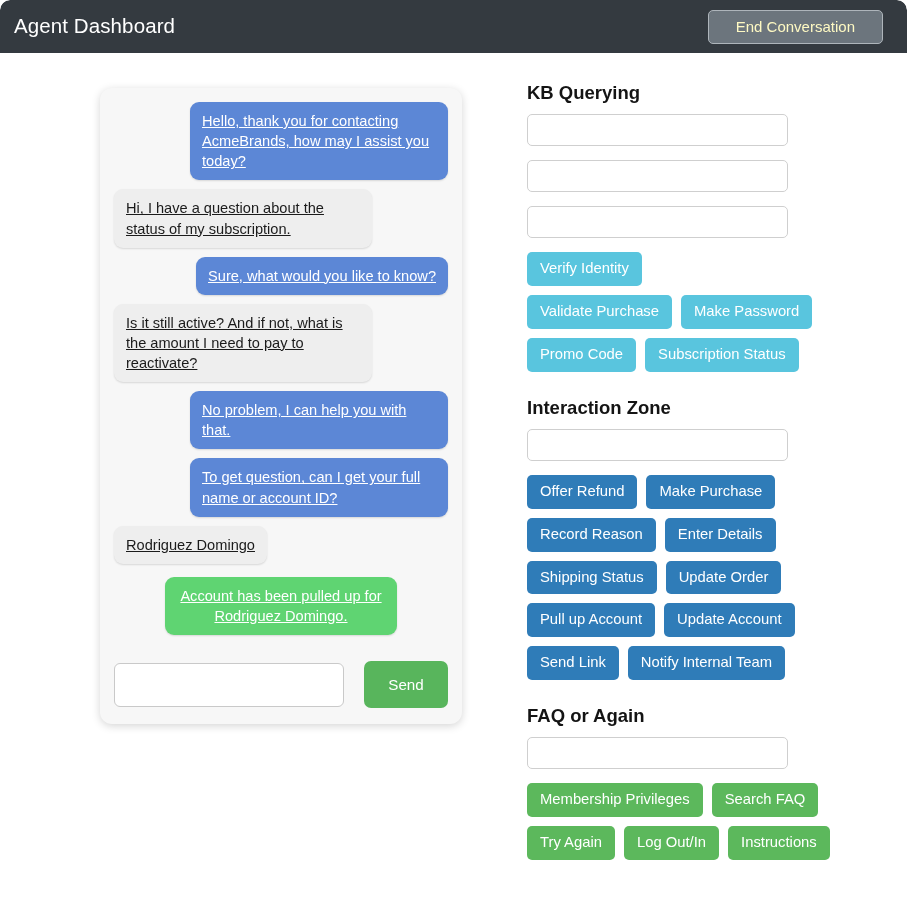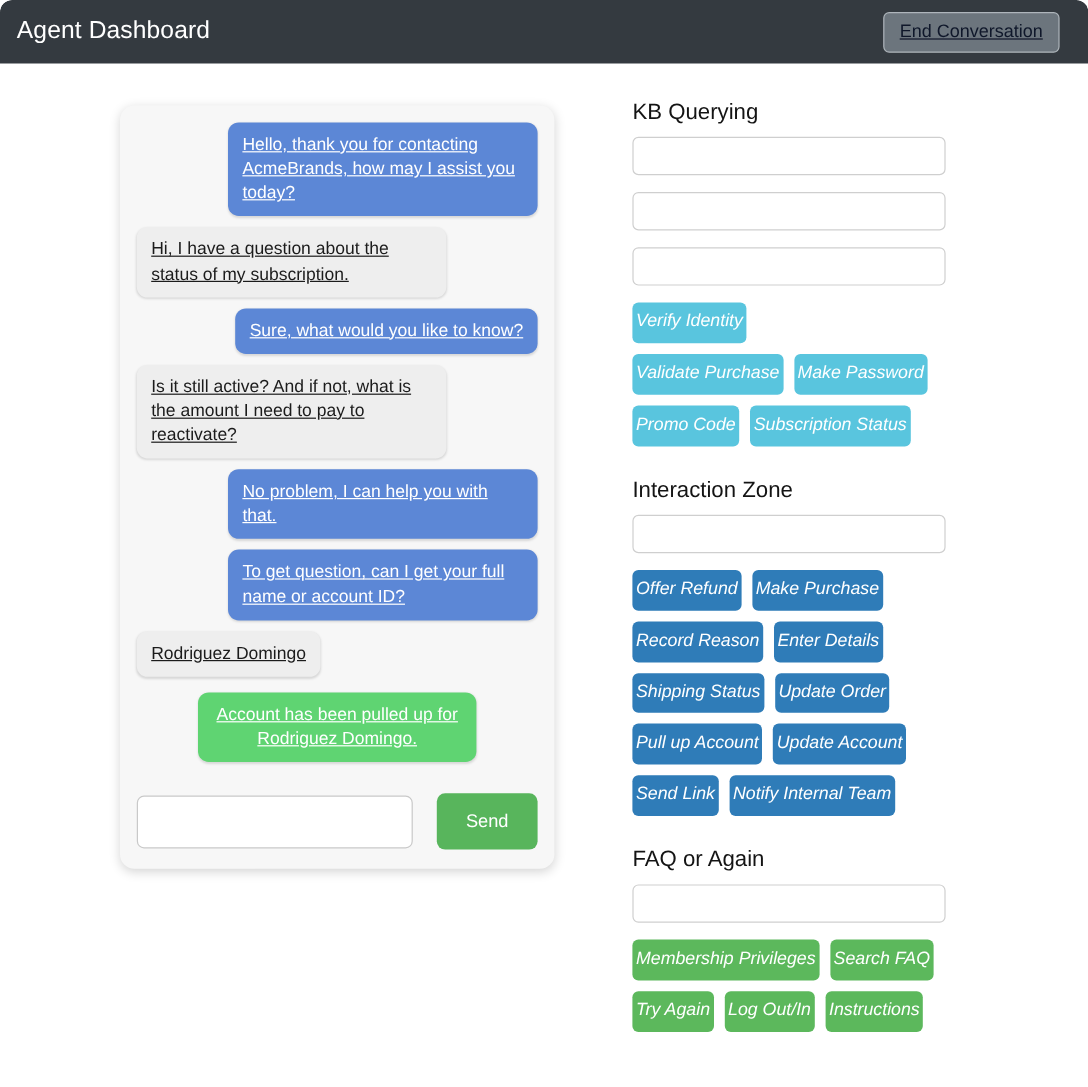--- a/index.html
+++ b/index.html
@@ -36,30 +36,29 @@
   }
   .navbar-title {
     color: #ffffff;
     font-size: 20.5px;
     font-weight: 400;
     letter-spacing: 0.1px;
     line-height: 1;
   }
   .end-conv-btn {
     background: #6c757d;
-    color: #0f172a;
+    color: #fef9c3;
     border: 1px solid #aeb5bb;
     border-radius: 5px;
     font-size: 15px;
     font-family: "Liberation Sans", sans-serif;
-    padding: 8px 13px 9px;
+    padding: 8px 27px 9px;
     cursor: pointer;
     line-height: 1;
     margin-right: 10px;
-    text-decoration: underline;
   }
 
   
   .content {
     position: absolute;
     top: 53px; left: 0;
     width: 907px;
     height: 853px;
   }
 
@@ -144,21 +143,21 @@
   
   .right-col {
     position: absolute;
     left: 527px;
     top: 30px;
     width: 360px;
   }
   .section { margin-bottom: 4px; }
   .section-title {
     font-size: 18.5px;
-    font-weight: normal;
+    font-weight: bold;
     color: #141414;
     margin: 0 0 11px 0;
     line-height: 1.1;
   }
   .section-title.spaced { margin-top: 26px; }
 
   .field {
     display: block;
     width: 261px;
     height: 32px;
@@ -174,25 +173,24 @@
 
   .btn-rows { display: flex; flex-direction: column; gap: 9px; }
   .btn-row { display: flex; gap: 9px; flex-wrap: nowrap; }
 
   .abtn {
     border: none;
     border-radius: 5px;
     color: #ffffff;
     font-size: 14.8px;
     font-family: "Liberation Sans", sans-serif;
-    padding: 9px 3px 10px;
+    padding: 9px 13px 10px;
     cursor: pointer;
     line-height: 1;
     white-space: nowrap;
-    font-style: italic;
   }
   .abtn.teal  { background: #59c5de; }
   .abtn.blue  { background: #2f7cb8; }
   .abtn.green { background: #5cb85c; }
 
   .gap-top-kb { margin-top: 1px; }
 </style>
 </head>
 <body>
 

